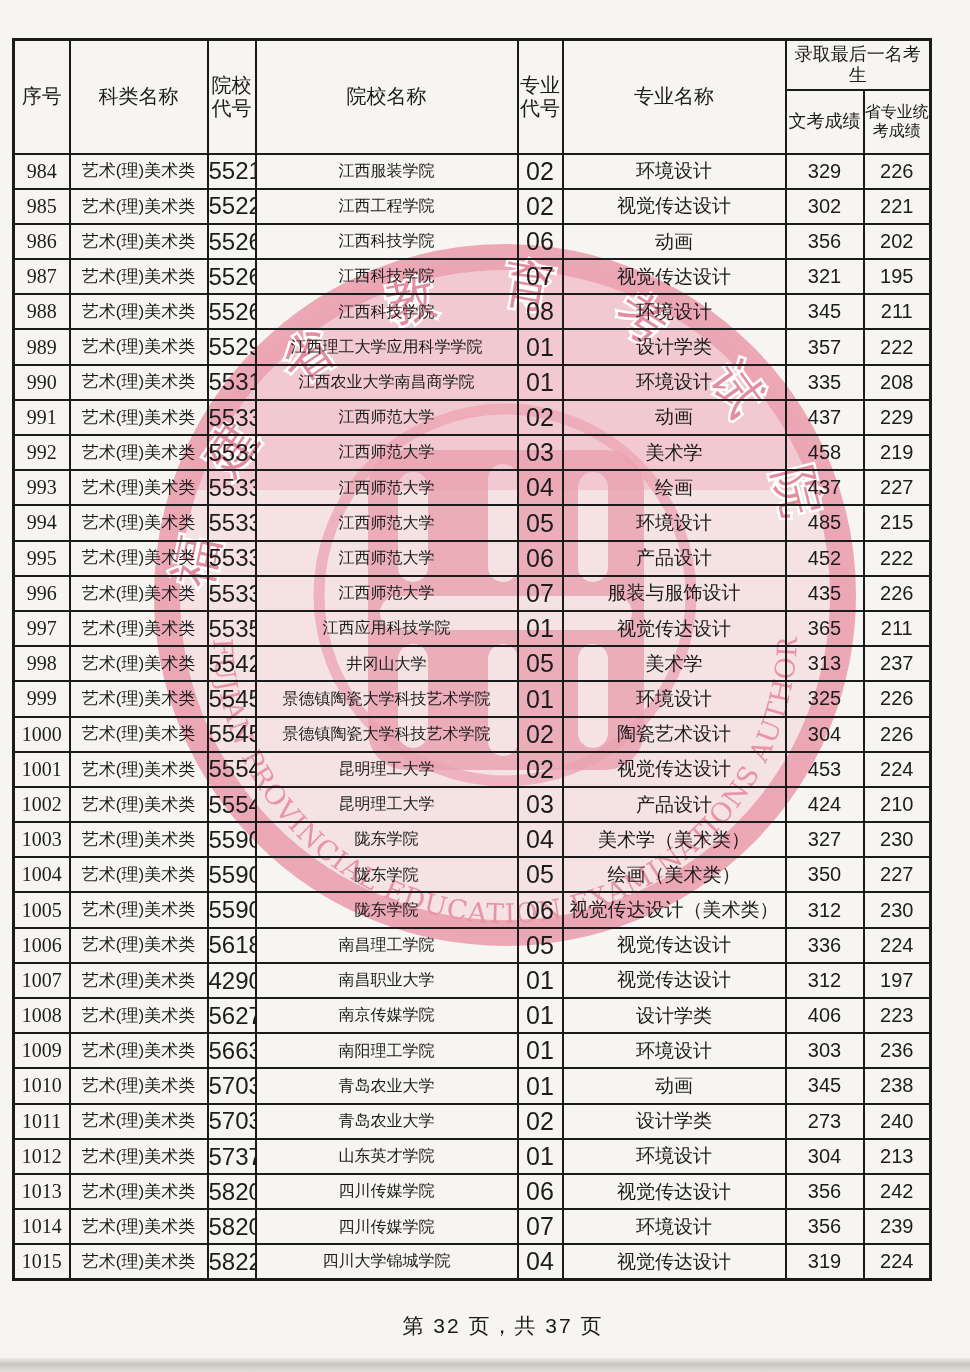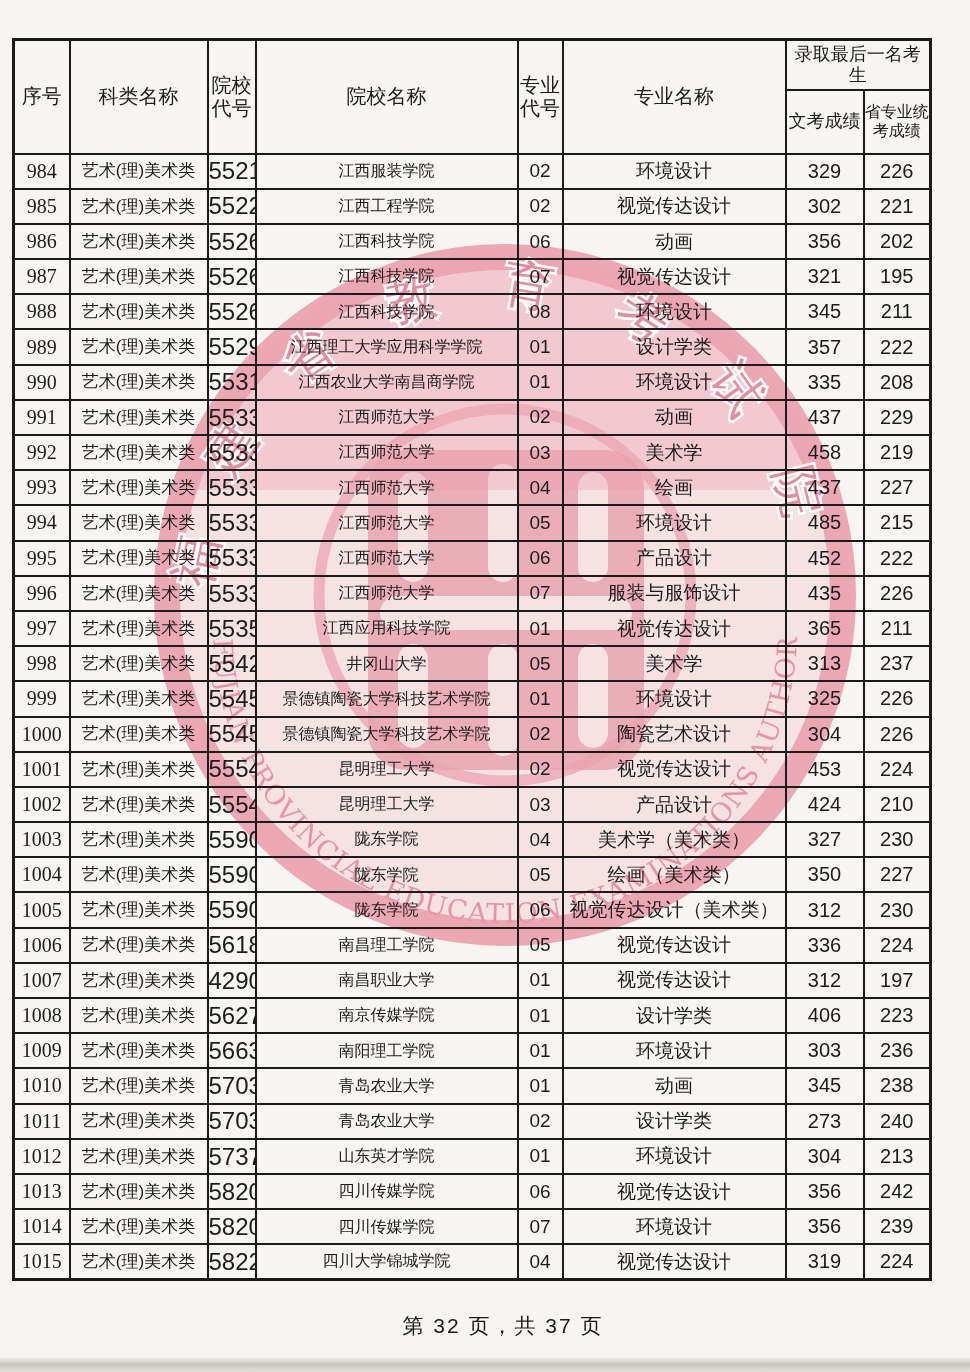--- a/index.html
+++ b/index.html
@@ -45,21 +45,21 @@
   .score tr.data{height:35.2px;}
   .h-main{font-size:20px;font-weight:normal;}
   .wrap{word-break:break-all;line-height:1.15;}
   .h-group{font-size:18px;font-weight:normal;}
   .h-sub{font-size:18px;font-weight:normal;}
   .h-st{font-size:16px;word-break:break-all;line-height:1.3;}
   .c-seq{font-size:20px;white-space:nowrap;font-family:Liberation Serif, serif;}
   .c-cat{font-size:17px;text-align:left;padding-left:2px;white-space:nowrap;border-radius:13px;}
   .c-icode{font-size:24px;white-space:nowrap;}
   .c-iname{font-size:16px;text-align:left;padding-left:4px;white-space:nowrap;}
-  .c-mcode{font-size:19px;white-space:nowrap;}
+  .c-mcode{font-size:25px;white-space:nowrap;}
   .c-mname{font-size:19px;text-align:left;padding-left:5px;white-space:nowrap;margin-left:16px;}
   .c-wk,.c-st{font-size:20px;white-space:nowrap;}
 
   
   .footer{
     position:absolute;left:18px;top:1312px;width:970px;
     text-align:center;font-size:21px;color:#1a1a1a;letter-spacing:2px;
   }
   .scan-edge{
     position:absolute;left:0;top:1358px;width:970px;height:14px;

